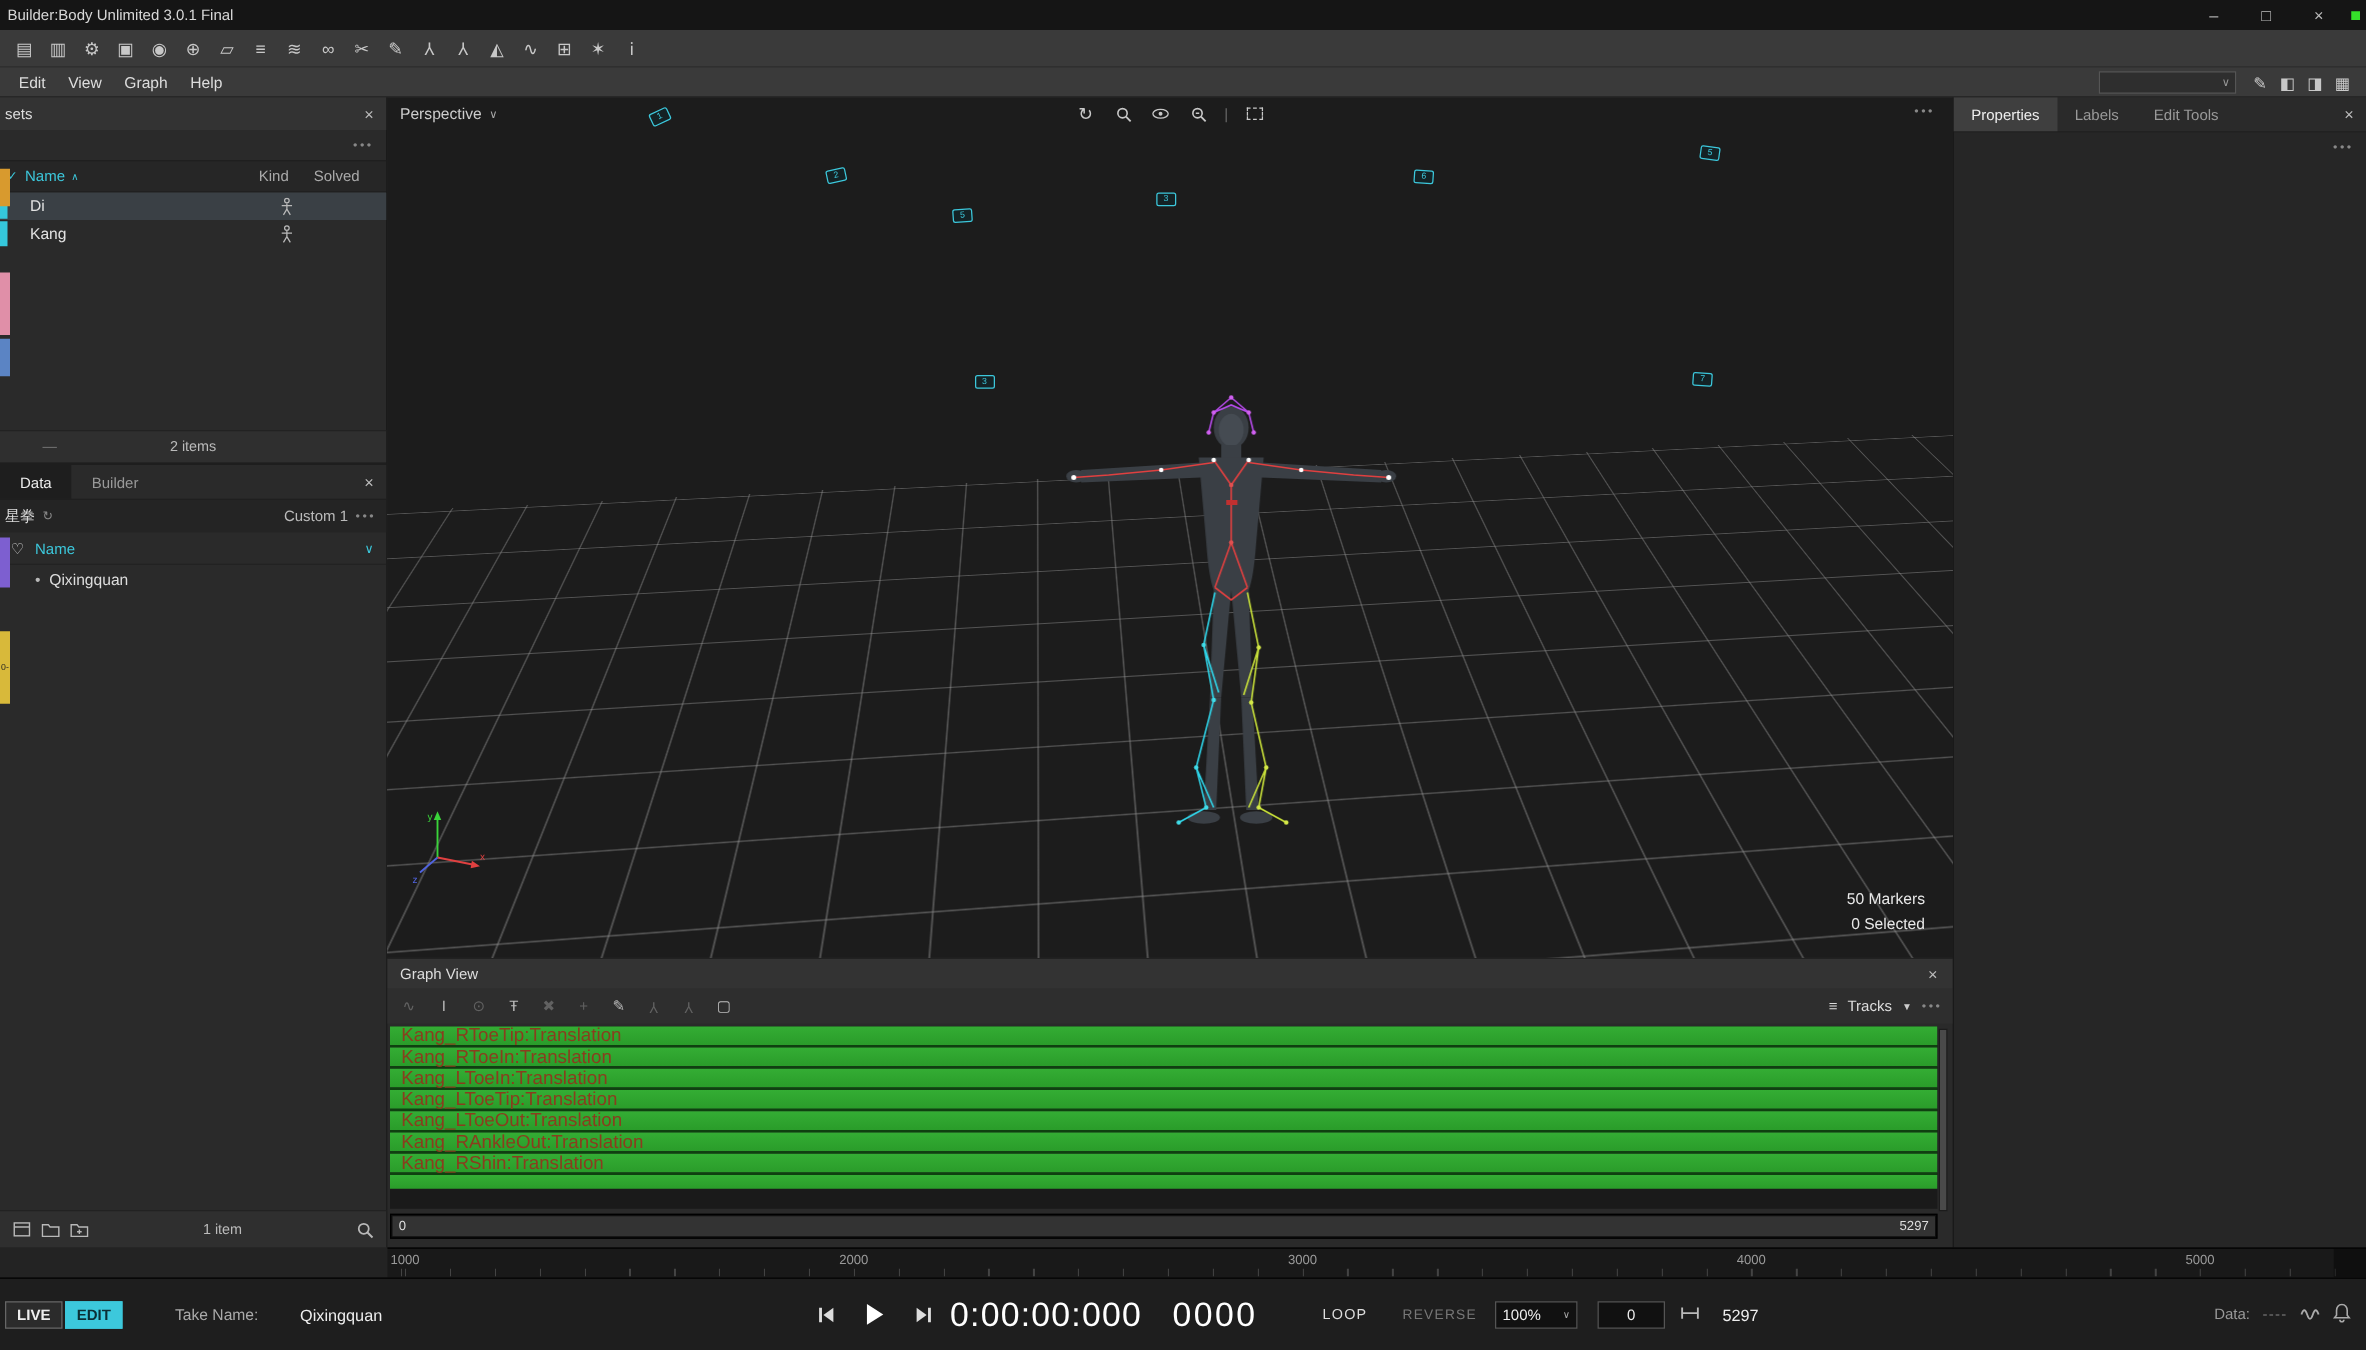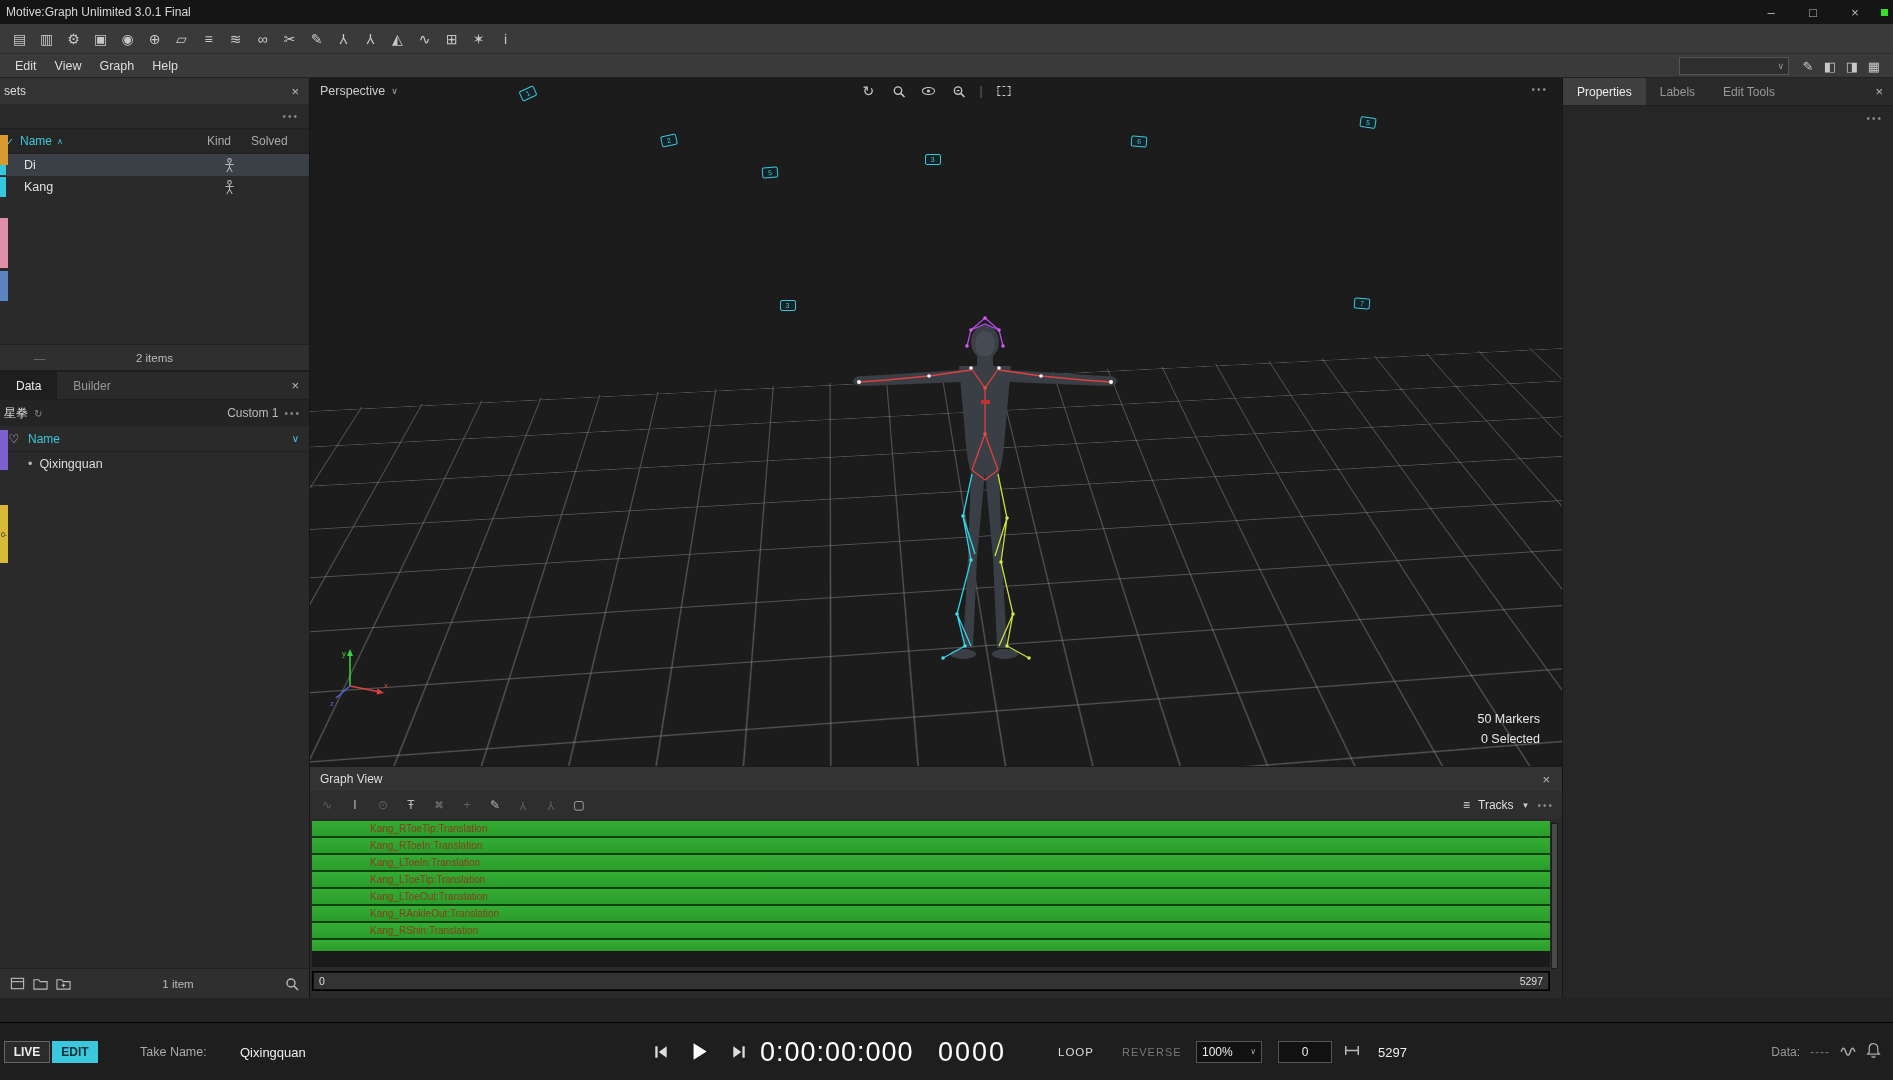--- a/index.html
+++ b/index.html
@@ -115,21 +115,21 @@
   .gv-header{height:24px;background:#333;display:flex;align-items:center;justify-content:space-between;padding:0 10px;font-size:12px;color:#ddd;}
   .gv-toolbar{height:28px;background:#2e2e2e;display:flex;align-items:center;gap:10px;padding:0 8px;}
   .gv-icon{width:18px;height:18px;display:flex;align-items:center;justify-content:center;color:#bbb;font-size:12px;}
   .gv-icon.dim{color:#616161;}
   .gv-right{margin-left:auto;display:flex;align-items:center;gap:8px;color:#ddd;font-size:12px;}
   .gv-caret{font-size:8px;color:#ccc;}
   .tracks-wrap{position:relative;margin:2px 12px 0 2px;height:146px;overflow:hidden;background:#1a1a1a;}
   .track-row{height:17px;background:linear-gradient(#34ad34,#2a9c2a);border-bottom:2px solid #0f4010;
              display:flex;align-items:center;}
   .track-row.partial{height:11px;border-bottom:none;}
-  .track-label{font-size:10px;color:#8a3d1e;padding-left:22px;white-space:nowrap;margin-left:36px;}
+  .track-label{font-size:15px;color:#8a3d1e;padding-left:9px;white-space:nowrap;}
   .gv-scroll{position:absolute;right:4px;top:56px;width:7px;height:146px;background:#1c1c1c;}
   .gv-thumb{position:absolute;left:1px;right:1px;top:1px;bottom:1px;background:#4a4a4a;}
   .gv-range{margin:4px 12px 0 2px;height:20px;position:relative;background:#0f0f0f;border:1px solid #000;}
   .gv-fill{position:absolute;left:1px;right:1px;top:1px;bottom:1px;background:#333;}
   .gr-start{position:absolute;left:6px;top:3px;font-size:10.5px;color:#ddd;}
   .gr-end{position:absolute;right:6px;top:3px;font-size:10.5px;color:#ddd;}
 
   
   .ruler-spacer{position:absolute;left:0;top:998px;width:310px;height:24px;background:#232323;}
   .ruler{position:absolute;left:310px;top:998px;width:1583px;height:24px;background:#191919;border-top:1px solid #000;}
@@ -161,21 +161,21 @@
   .t-right{right:12px;display:flex;align-items:center;gap:10px;}
   .data-label{color:#999;font-size:12px;}
   .data-val{color:#777;font-size:12px;letter-spacing:1px;}
 </style>
 </head>
 <body>
 
 <div class="app">
 
   <div class="titlebar">
-    <span>Motive:Graph Unlimited 3.0.1 Final</span>
+    <span>Builder:Body Unlimited 3.0.1 Final</span>
     <div class="win-btns">
       <span class="win-btn">–</span>
       <span class="win-btn">□</span>
       <span class="win-btn">×</span>
       <span class="led"></span>
     </div>
   </div>
 
   <div class="toolbar">
 
@@ -587,20 +587,31 @@
         <span class="gv-thumb"></span>
       </div>
     <div class="gv-range">
       <span class="gv-fill"></span>
       <span class="gr-start">0</span>
       <span class="gr-end">5297</span>
     </div>
   </section>
 
   <div class="ruler-spacer"></div>
+  <div class="ruler">
+    <div>
+
+    <span class="ruler-label" style="left: 14px;">1000</span>
+        <span class="ruler-label" style="left: 373px;">2000</span>
+        <span class="ruler-label" style="left: 732px;">3000</span>
+        <span class="ruler-label" style="left: 1091px;">4000</span>
+        <span class="ruler-label" style="left: 1450px;">5000</span>
+      </div>
+    <div class="ruler-beyond"></div>
+  </div>
 
   <div class="transport">
     <span class="t-abs mode-btn mode-live">LIVE</span>
     <span class="t-abs mode-btn mode-edit">EDIT</span>
     <span class="t-abs take-label">Take Name:</span>
     <span class="t-abs take-name">Qixingquan</span>
 
     <span class="t-abs tp-btn" style="left:650px;">
       <svg viewBox="0 0 14 14" width="16" height="16">
           <path d="M3 2 V12" stroke="#ddd" stroke-width="2"></path>

